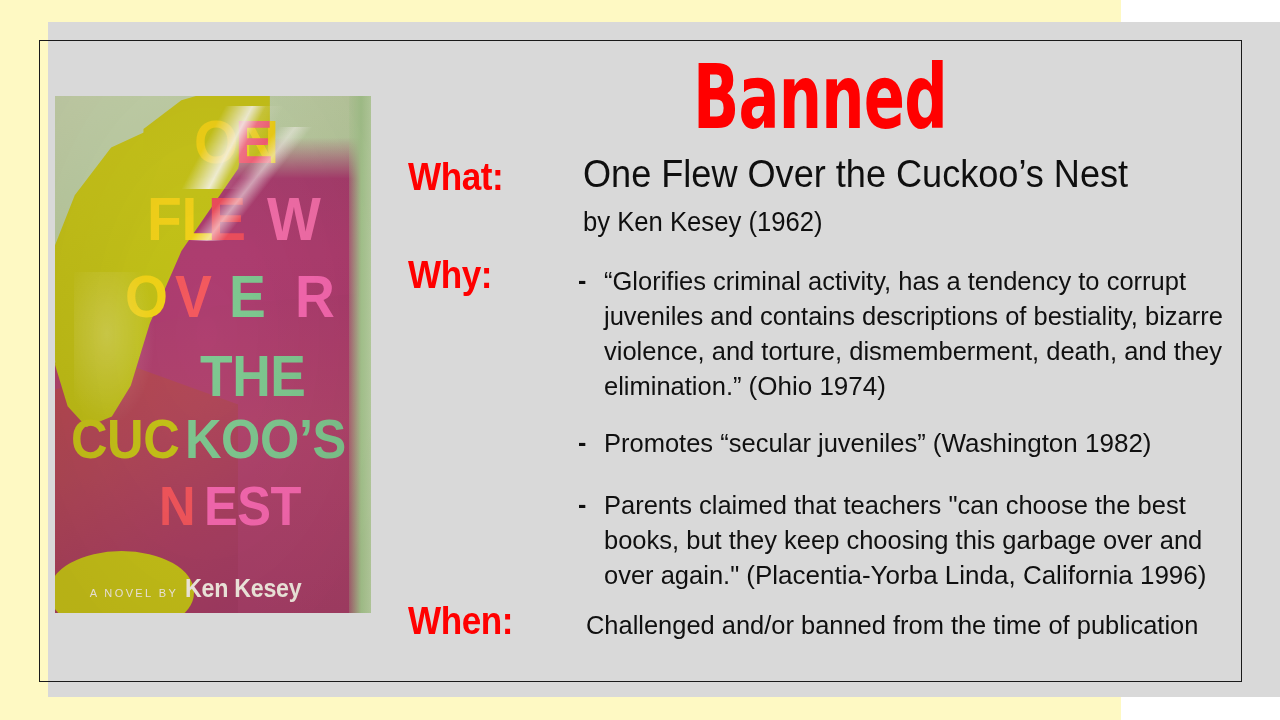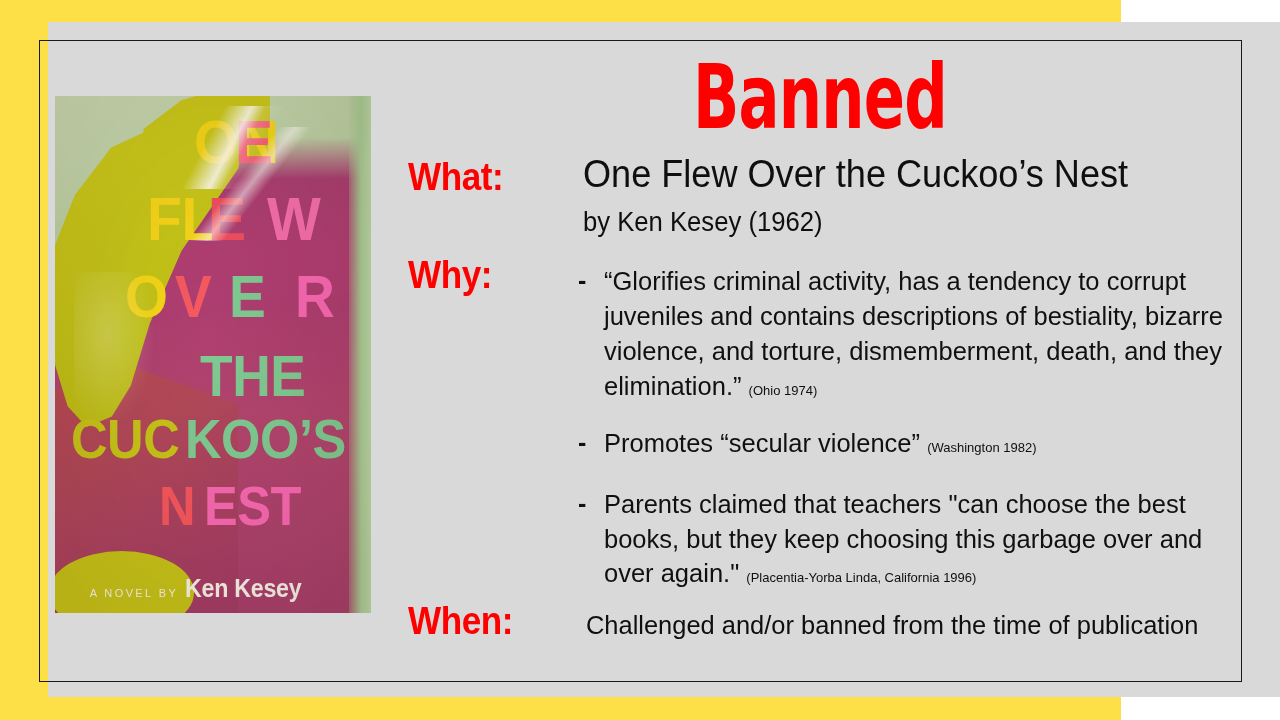--- a/index.html
+++ b/index.html
@@ -10,21 +10,21 @@
     height: 720px;
     background: #ffffff;
     font-family: "Liberation Sans", sans-serif;
     overflow: hidden;
   }
 
   #stage {
     position: relative;
     width: 1121px;
     height: 720px;
-    background: #fde047;
+    background: #fef9c3;
   }
 
   
   .slide-panel {
     position: absolute;
     left: 48px;
     top: 22px;
     width: 1232px;
     height: 675px;
     background: #d9d9d9;
@@ -267,21 +267,21 @@
     left: 2px;
     top: 1px;
     font-family: "Liberation Sans", sans-serif;
     font-weight: bold;
     font-size: 25px;
     line-height: 1.2;
     color: #101010;
   }
   .bullet .bullet-text { display: inline; }
   .bullet .cite {
-    font-size: 13px;
+    font-size: 26px;
     white-space: nowrap;
   }
   #b1 { margin-bottom: 22px; }
   #b2 { margin-bottom: 26px; }
 
   .when-text {
     position: absolute;
     left: 586px;
     top: 611px;
     font-family: "Liberation Sans Narrow", "Liberation Sans", sans-serif;
@@ -349,21 +349,21 @@
   <div class="row-label label-why">Why:</div>
 
   <div class="bullets">
     <div class="bullet" id="b1">
       <span class="dash">-</span>
       <span class="bullet-text">“Glorifies criminal activity, has a tendency to corrupt juveniles and contains descriptions of bestiality, bizarre violence, and torture, dismemberment, death, and they elimination.”</span>
       <span class="cite">(Ohio 1974)</span>
     </div>
     <div class="bullet" id="b2">
       <span class="dash">-</span>
-      <span class="bullet-text">Promotes “secular violence”</span>
+      <span class="bullet-text">Promotes “secular juveniles”</span>
       <span class="cite">(Washington 1982)</span>
     </div>
     <div class="bullet" id="b3">
       <span class="dash">-</span>
       <span class="bullet-text">Parents claimed that teachers "can choose the best books, but they keep choosing this garbage over and over again."</span>
       <span class="cite">(Placentia-Yorba Linda, California  1996)</span>
     </div>
   </div>
 
   <div class="row-label label-when">When:</div>

